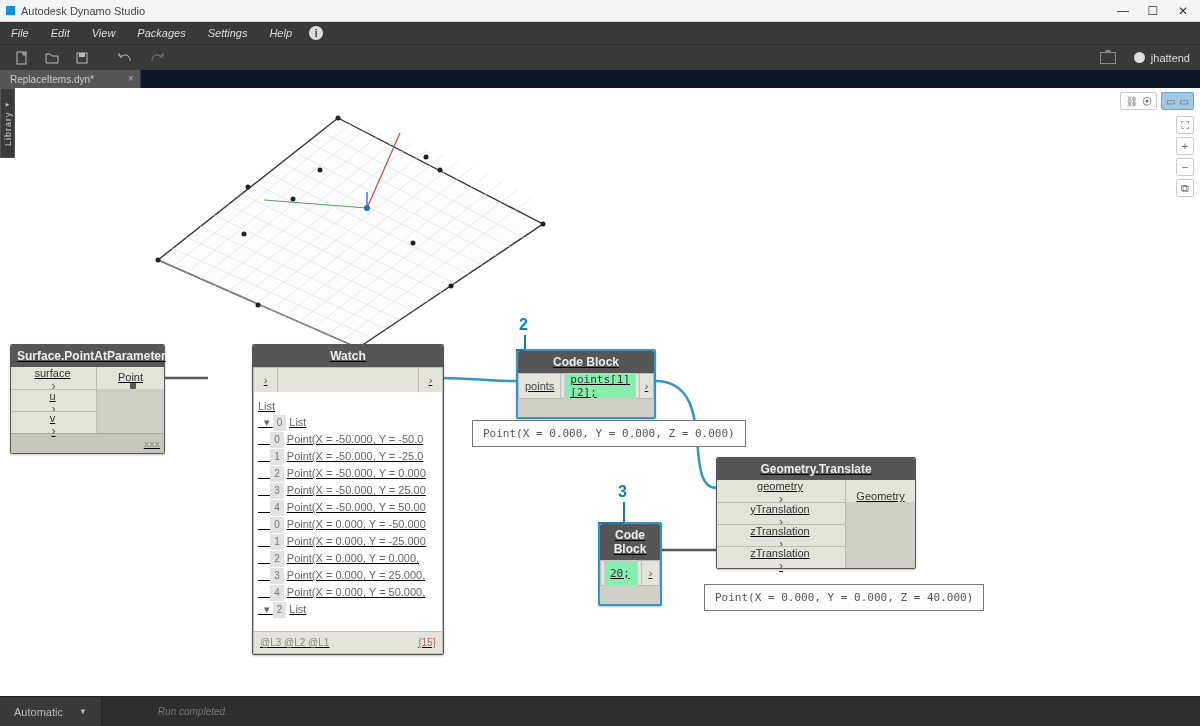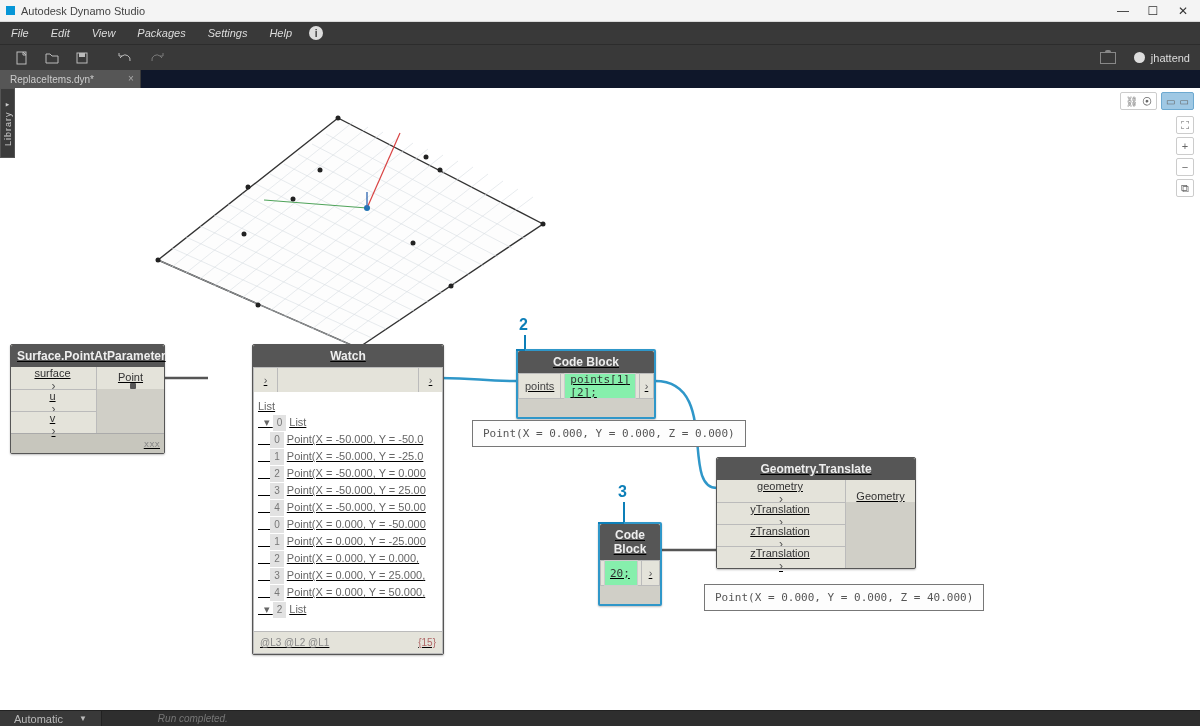--- a/index.html
+++ b/index.html
@@ -32,21 +32,21 @@
   .library-tab { position:absolute; left:0; top:88px; width:15px; height:70px; background:#3b3b3b; color:#ccc; font-size:9px; writing-mode:vertical-rl; transform:rotate(180deg); display:flex; align-items:center; justify-content:center; letter-spacing:1px; border:1px solid #555;}
   .library-tab::after{ content:"◂"; font-size:7px; margin-top:3px;}
   
   .vp-toolbar { position:absolute; right:6px; top:4px; display:flex; gap:4px; }
   .vp-btn { width:23px; height:18px; border:1px solid #ccc; background:#fff; border-radius:2px; display:flex; align-items:center; justify-content:center; font-size:10px; color:#666; }
   .vp-btn.group { width:auto; padding:0 4px;}
   .vp-stackwrap { position:absolute; right:6px; top:28px; }
   .vp-stack { display:flex; flex-direction:column; gap:3px; }
   .vp-sq { width:18px; height:18px; border:1px solid #ccc; background:#fff; border-radius:2px; display:flex; align-items:center; justify-content:center; font-size:11px; color:#666; cursor:pointer;}
   
-  .statusbar { position:absolute; left:0; right:0; bottom:0; height:16px; background:#2e2e2e; display:flex; align-items:center; color:#bbb; font-size:11px; border-top:1px solid #222; }
+  .statusbar { position:absolute; left:0; right:0; bottom:0; height:30px; background:#2e2e2e; display:flex; align-items:center; color:#bbb; font-size:11px; border-top:1px solid #222; }
   .runmode { padding:0 14px; height:100%; display:flex; align-items:center; background:#393939; border-right:1px solid #222; }
   .runmode .caret { margin-left:16px; font-size:8px; }
   .status-text { margin-left:56px; color:#777; font-style:italic; font-size:10px; }
 
   
   .node { position:absolute; border:1px solid #565656; background:#d0cfc7; border-radius:2px; box-shadow:0 1px 2px rgba(0,0,0,.25); font-size:11px;text-decoration:underline; }
   .node.sel { border:2px solid #2f97c9; }
   .node-header { background:#565656; color:#eee; font-size:12px; font-weight:600; text-align:center; padding:4px 6px; border-radius:2px 2px 0 0; }
   .node.sel .node-header { background:#565656; }
   .node-body { display:flex; }

